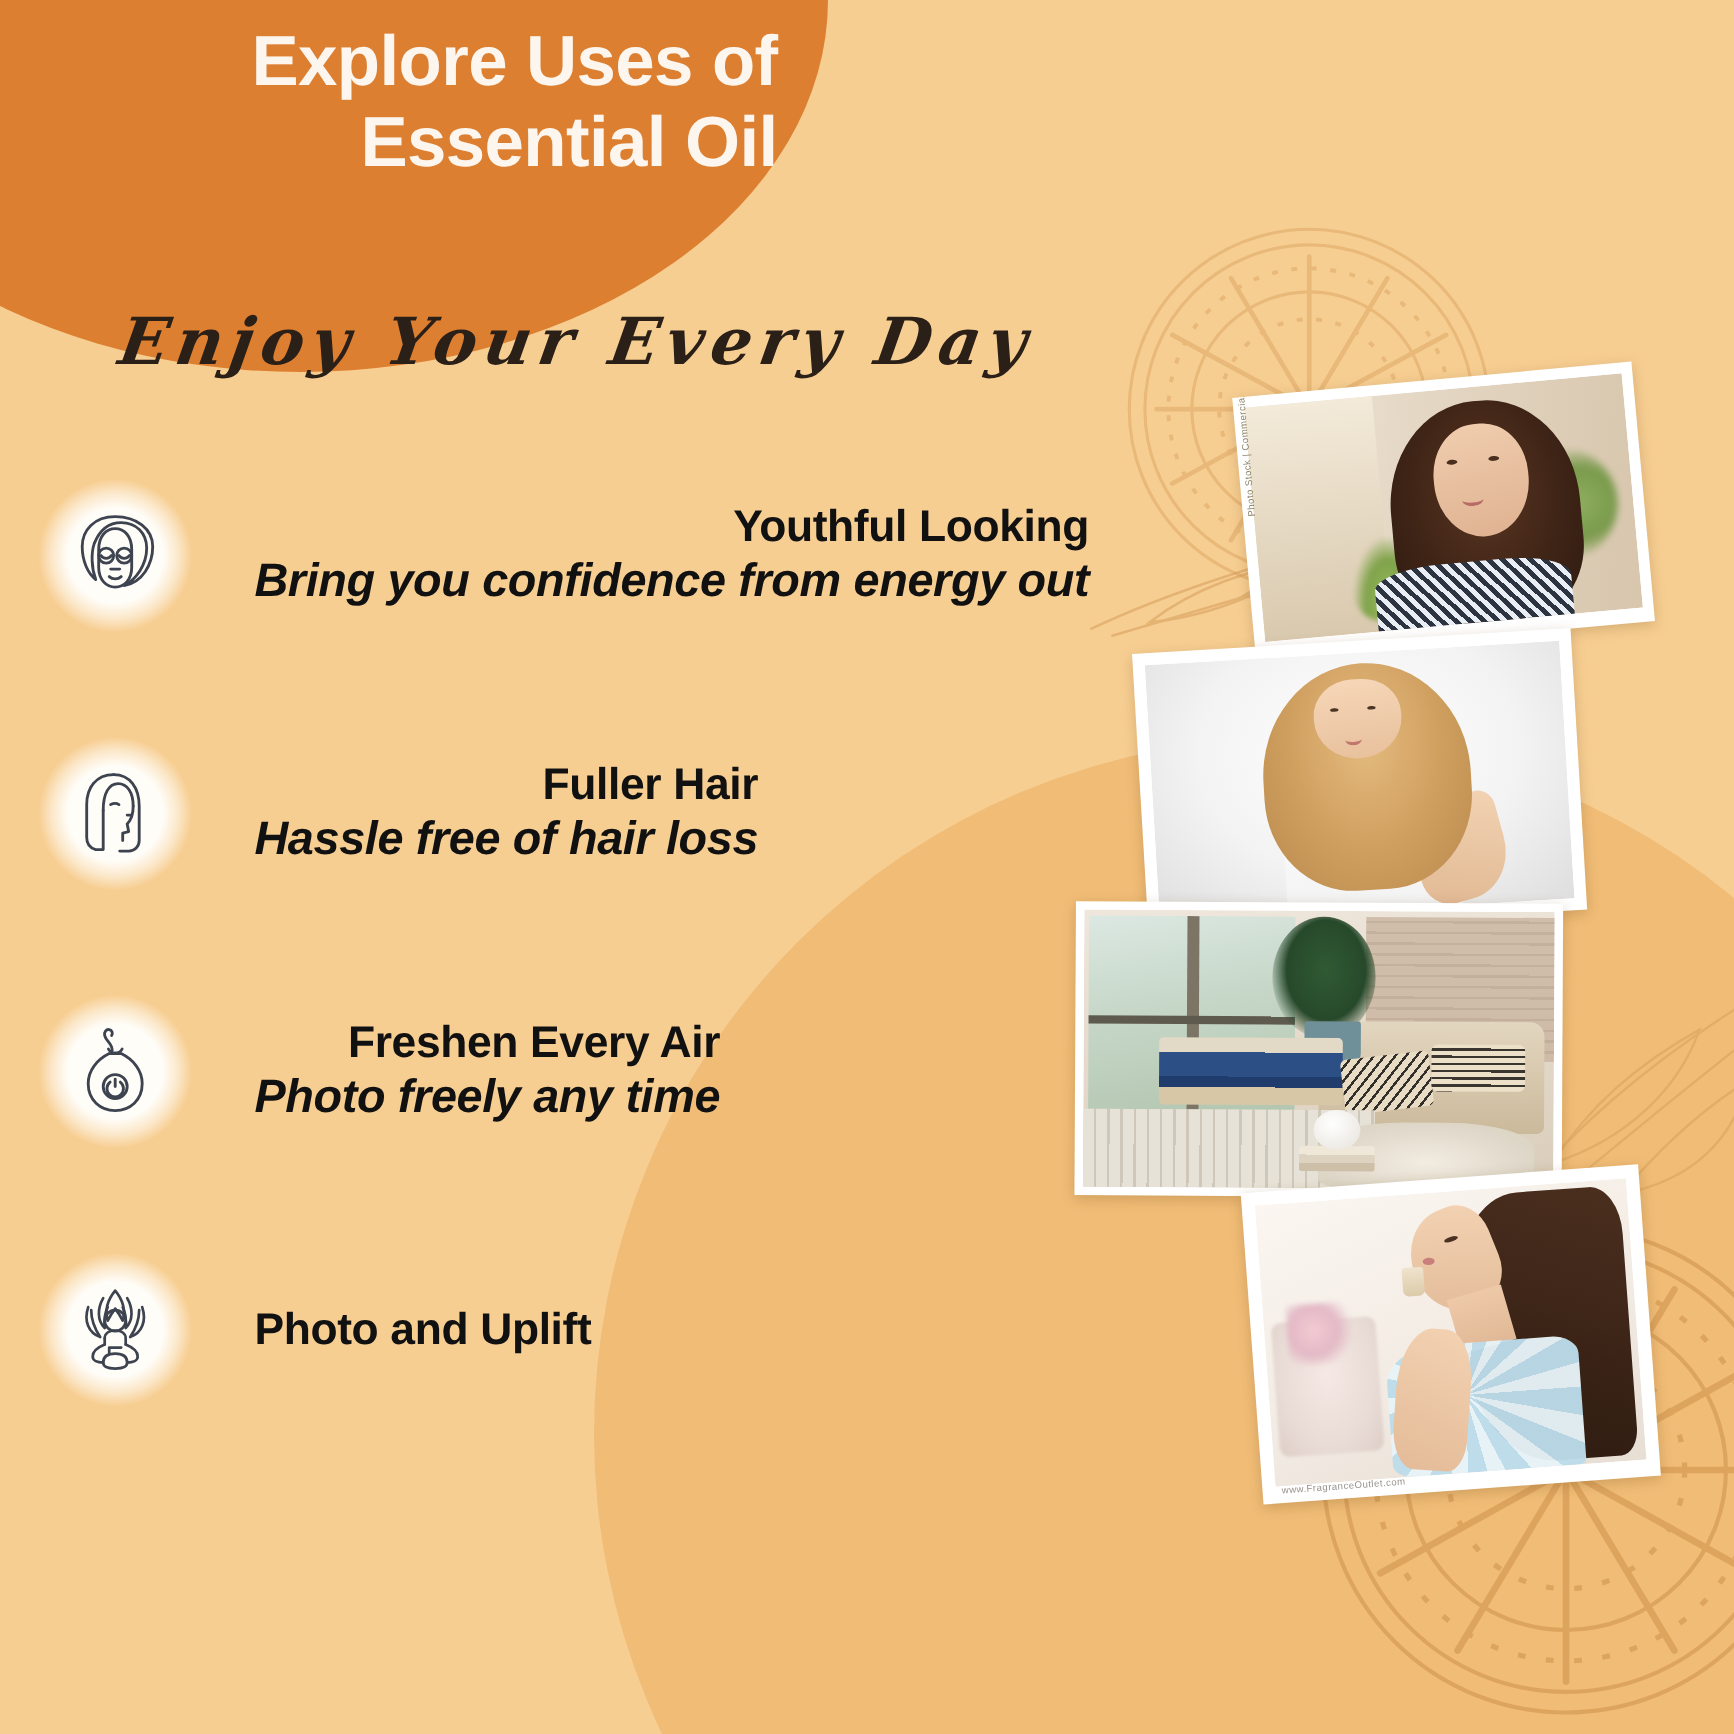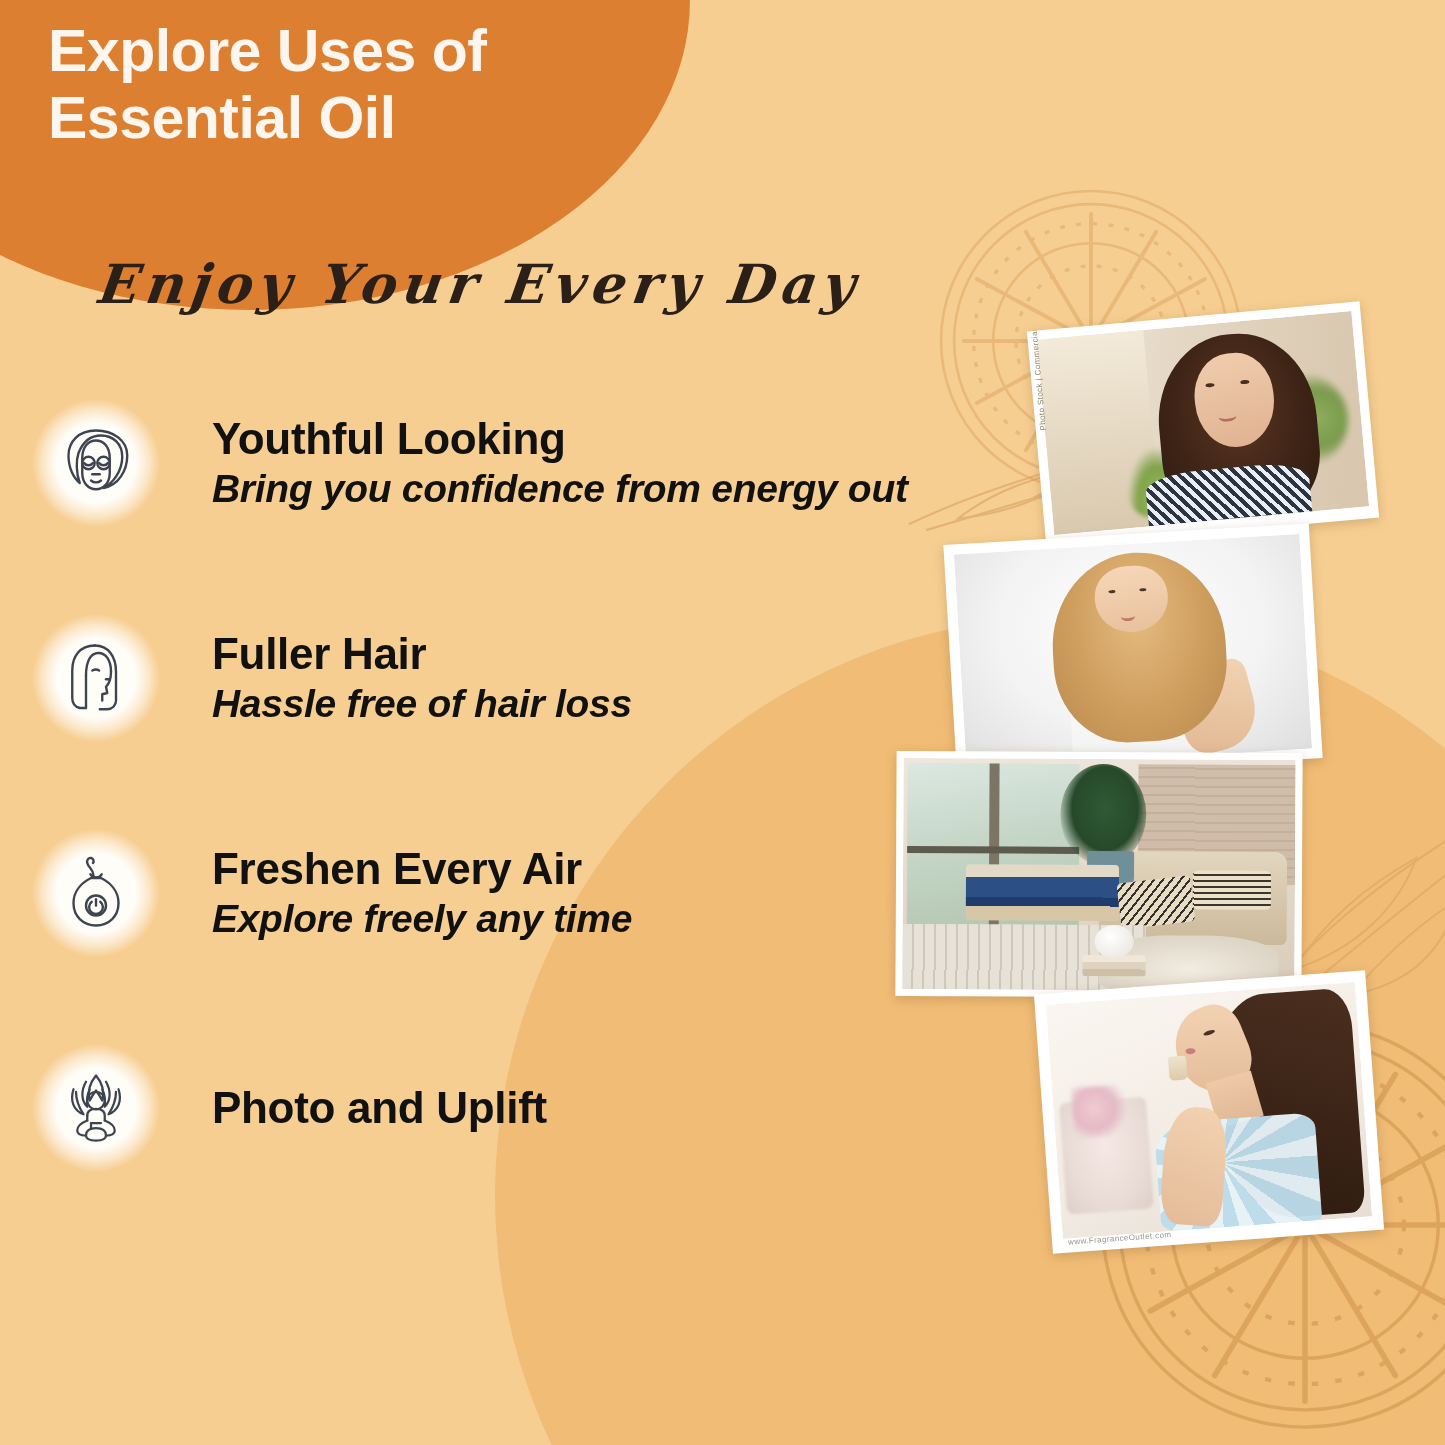--- a/index.html
+++ b/index.html
@@ -11,20 +11,21 @@
   body {
     font-family: "Liberation Sans", sans-serif;
   }
 
   #poster {
     position: relative;
     width: 1445px;
     height: 1445px;
     overflow: hidden;
     background: #f7ce92;
+    text-align: right;
   }
 
   
   .bg-blob-bottom-right {
     position: absolute;
     right: -210px;
     bottom: -330px;
     width: 1160px;
     height: 1160px;
     border-radius: 50%;
@@ -107,21 +108,21 @@
   }
   .icon-badge svg {
     width: 80px;
     height: 80px;
     display: block;
   }
   .feature-text {
     margin-left: 52px;
   }
   .feature-title {
-    font-size: 44px;
+    font-size: 37px;
     font-weight: bold;
     color: #111111;
     line-height: 1.12;
     letter-spacing: -0.3px;
   }
   .feature-sub {
     font-size: 39px;
     font-weight: bold;
     font-style: italic;
     color: #111111;
@@ -418,21 +419,21 @@
             <path d="M27.5 17 C28.5 18.8 30 19.6 32 19.6 C34 19.6 35.6 18.8 36.6 17"></path>
             <path d="M28 20 C20 24 14 31 14 40 C14 51 22 58 32 58 C42 58 50 51 50 40 C50 31 44 24 36 20 Z"></path>
             <circle cx="32" cy="42" r="8"></circle>
             <path d="M32 37 L32 42"></path>
             <path d="M28.6 39 A5.5 5.5 0 1 0 35.4 39"></path>
           </g>
         </svg>
       </div>
       <div class="feature-text">
         <div class="feature-title">Freshen Every Air</div>
-        <div class="feature-sub">Explore freely any time</div>
+        <div class="feature-sub">Photo freely any time</div>
       </div>
     </div>
 
     <div class="feature-row">
       <div class="icon-badge">
         <svg viewBox="0 0 64 64">
           <g fill="none" stroke="#3d4450" stroke-width="1.8" stroke-linecap="round" stroke-linejoin="round">
             <path d="M32 6 C27 12 25 19 27 26 C29 22 30.5 20 32 18 C33.5 20 35 22 37 26 C39 19 37 12 32 6 Z"></path>
             <path d="M24 11 C20 18 20 26 25 31 C24.5 26 25 21 27 17"></path>
             <path d="M40 11 C44 18 44 26 39 31 C39.5 26 39 21 37 17"></path>

